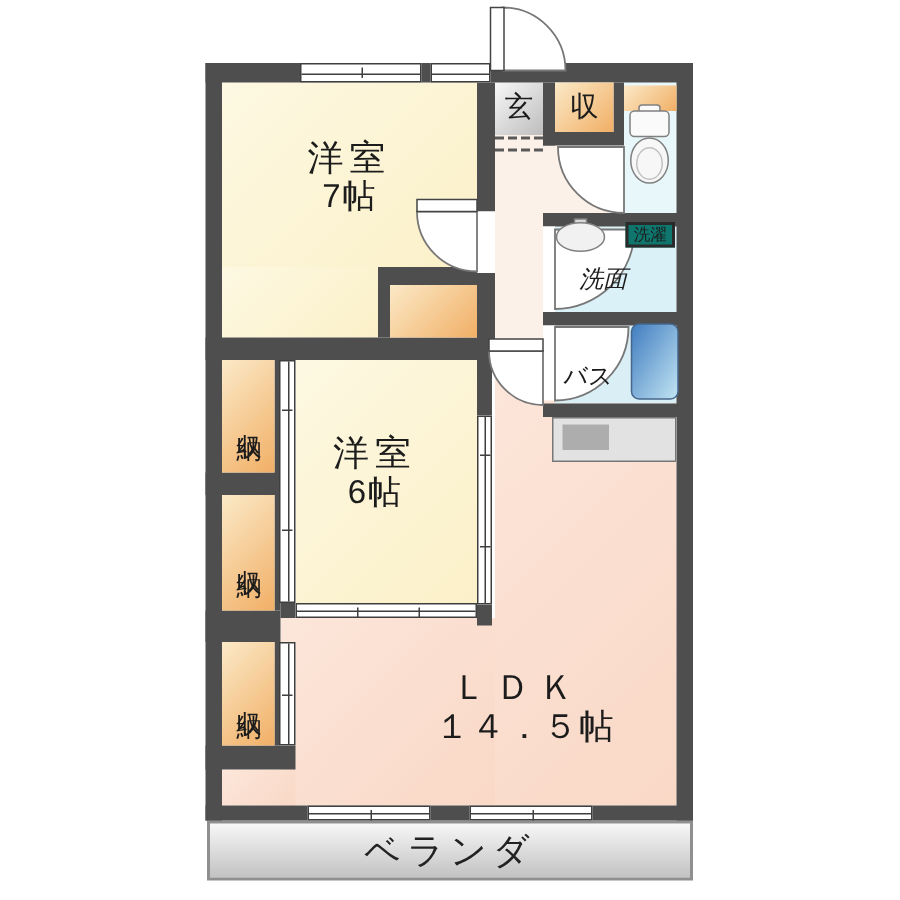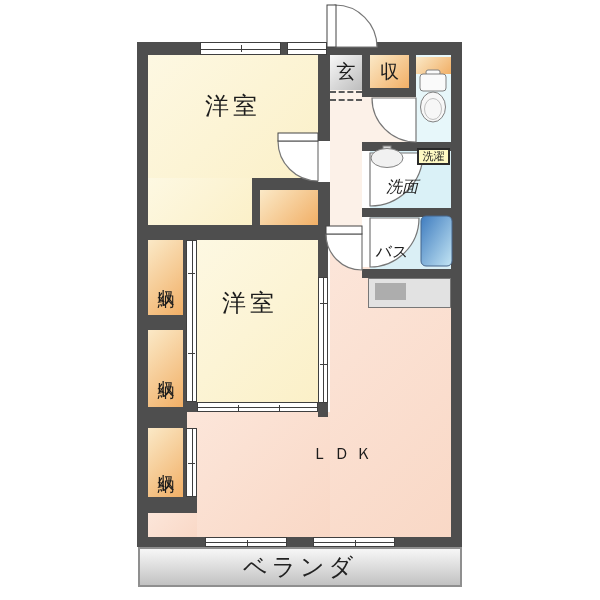--- a/index.html
+++ b/index.html
@@ -25,27 +25,27 @@
   .dash{border-top:2px dashed #5a5a5a;height:0;z-index:5;}
   .counter{background:#e2e2e2;border:1px solid #777;z-index:4;}
   .counter-sink{background:#adadad;z-index:5;}
   .veranda{background:linear-gradient(#f7f7f7 0%,#c2c2c2 100%);border:2px solid #8f8f8f;z-index:1;
            display:flex;align-items:center;justify-content:center;}
   svg.overlay{position:absolute;left:0;top:0;z-index:6;}
   
   .lbl{z-index:10;text-align:center;line-height:1.05;white-space:nowrap;}
   .rm-name{font-size:24px;letter-spacing:4px;}
   .rm-size{font-size:22px;letter-spacing:1px;}
-  .ldk-name{font-size:16px;letter-spacing:6px;}
+  .ldk-name{font-size:23px;letter-spacing:6px;}
   .ldk-size{font-size:23px;letter-spacing:1px;}
   .vtext{writing-mode:vertical-rl;text-orientation:upright;font-size:17px;letter-spacing:2px;
          display:flex;align-items:center;justify-content:center;}
   .sm{font-size:16px;}
   .xs{font-size:11px;}
-  .tag{background:#fef9c3;border:2px solid #2a2a2a;display:flex;align-items:center;justify-content:center;z-index:10;}
+  .tag{background:#0f766e;border:2px solid #2a2a2a;display:flex;align-items:center;justify-content:center;z-index:10;}
   .gk{font-size:19px;}
   .ver-lbl{font-size:24px;letter-spacing:4px;color:#222;z-index:10;font-family:Liberation Serif, serif;}
 </style>
 </head>
 <body>
 
 <div id="canvas">
 
   <div class="abs floor-room" style="left:148px;top:55px;width:170px;height:123px;"></div>
   <div class="abs floor-room" style="left:148px;top:178px;width:104px;height:47px;"></div>
@@ -175,22 +175,25 @@
 
     <g>
       <rect x="383" y="146" width="8" height="6" fill="#d8d8d8" stroke="#808080"></rect>
       <ellipse cx="387" cy="158" rx="16" ry="9.5" fill="#f1f1f1" stroke="#808080"></ellipse>
     </g>
 
     <rect x="421" y="216" width="31" height="50" rx="5" fill="url(#tubGrad)" stroke="#46668c"></rect>
   </svg>
 
   <div class="abs lbl rm-name" style="left:173px;top:93px;width:120px;">洋室</div>
+  <div class="abs lbl rm-size" style="left:173px;top:119px;width:120px;">7帖</div>
   <div class="abs lbl rm-name" style="left:190px;top:290px;width:120px;">洋室</div>
+  <div class="abs lbl rm-size" style="left:190px;top:316px;width:120px;">6帖</div>
   <div class="abs lbl ldk-name" style="left:280px;top:446px;width:130px;">ＬＤＫ</div>
+  <div class="abs lbl ldk-size" style="left:260px;top:472px;width:180px;">１４．５帖</div>
   <div class="abs lbl gk" style="left:330px;top:62px;width:32px;">玄</div>
   <div class="abs tag xs" style="left:417px;top:148px;width:33px;height:17px;">
     <span>洗濯</span>
   </div>
   <div class="abs lbl sm" style="left:372px;top:179px;width:60px;font-style:italic;">洗面</div>
   <div class="abs lbl sm" style="left:368px;top:244px;width:48px;">バス</div>
 
 </div>
 
 </body></html>

